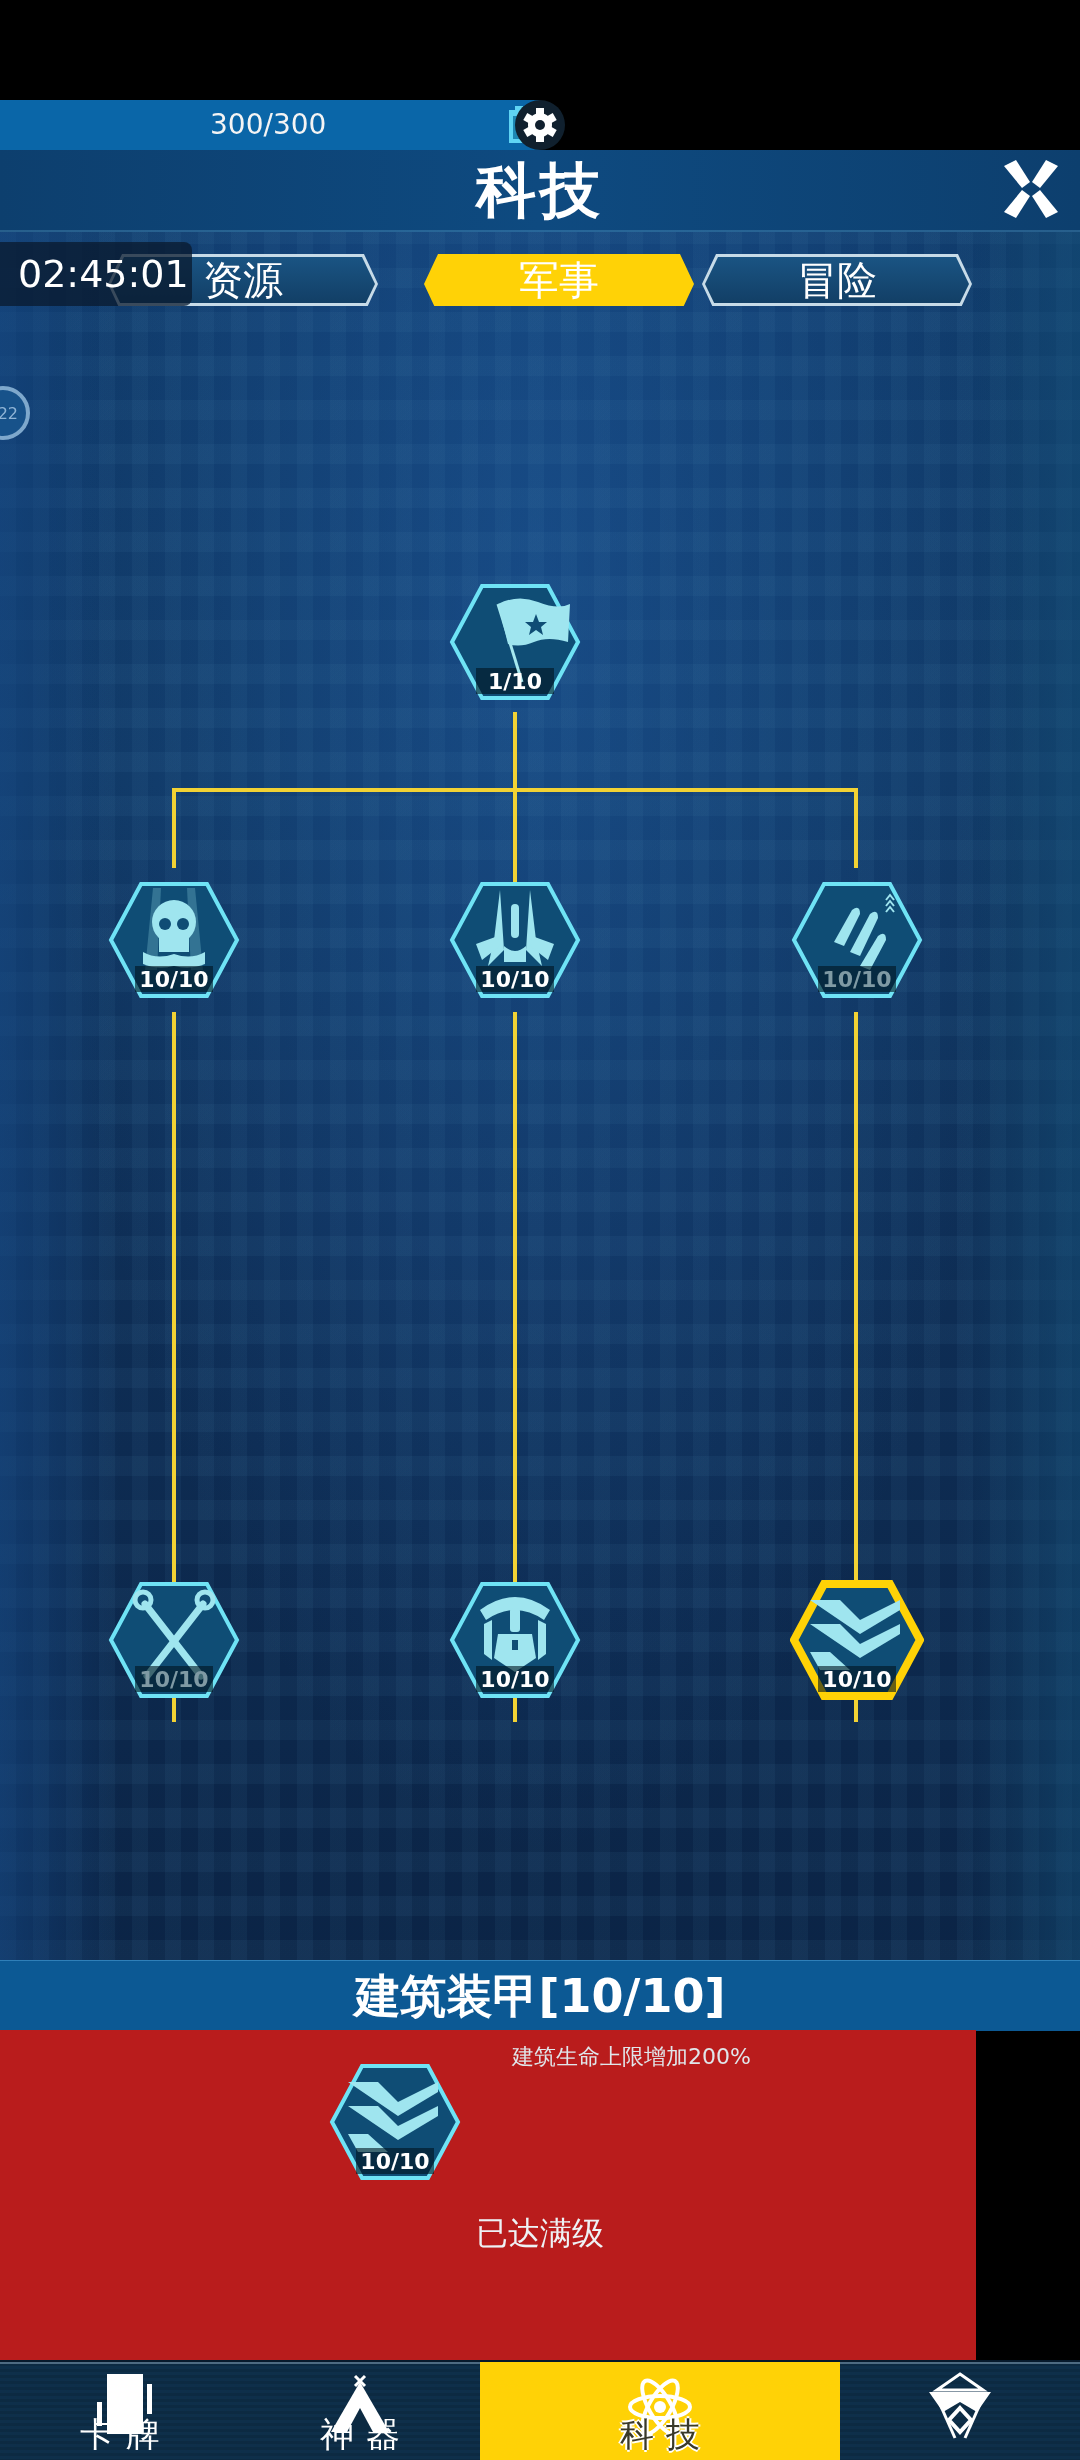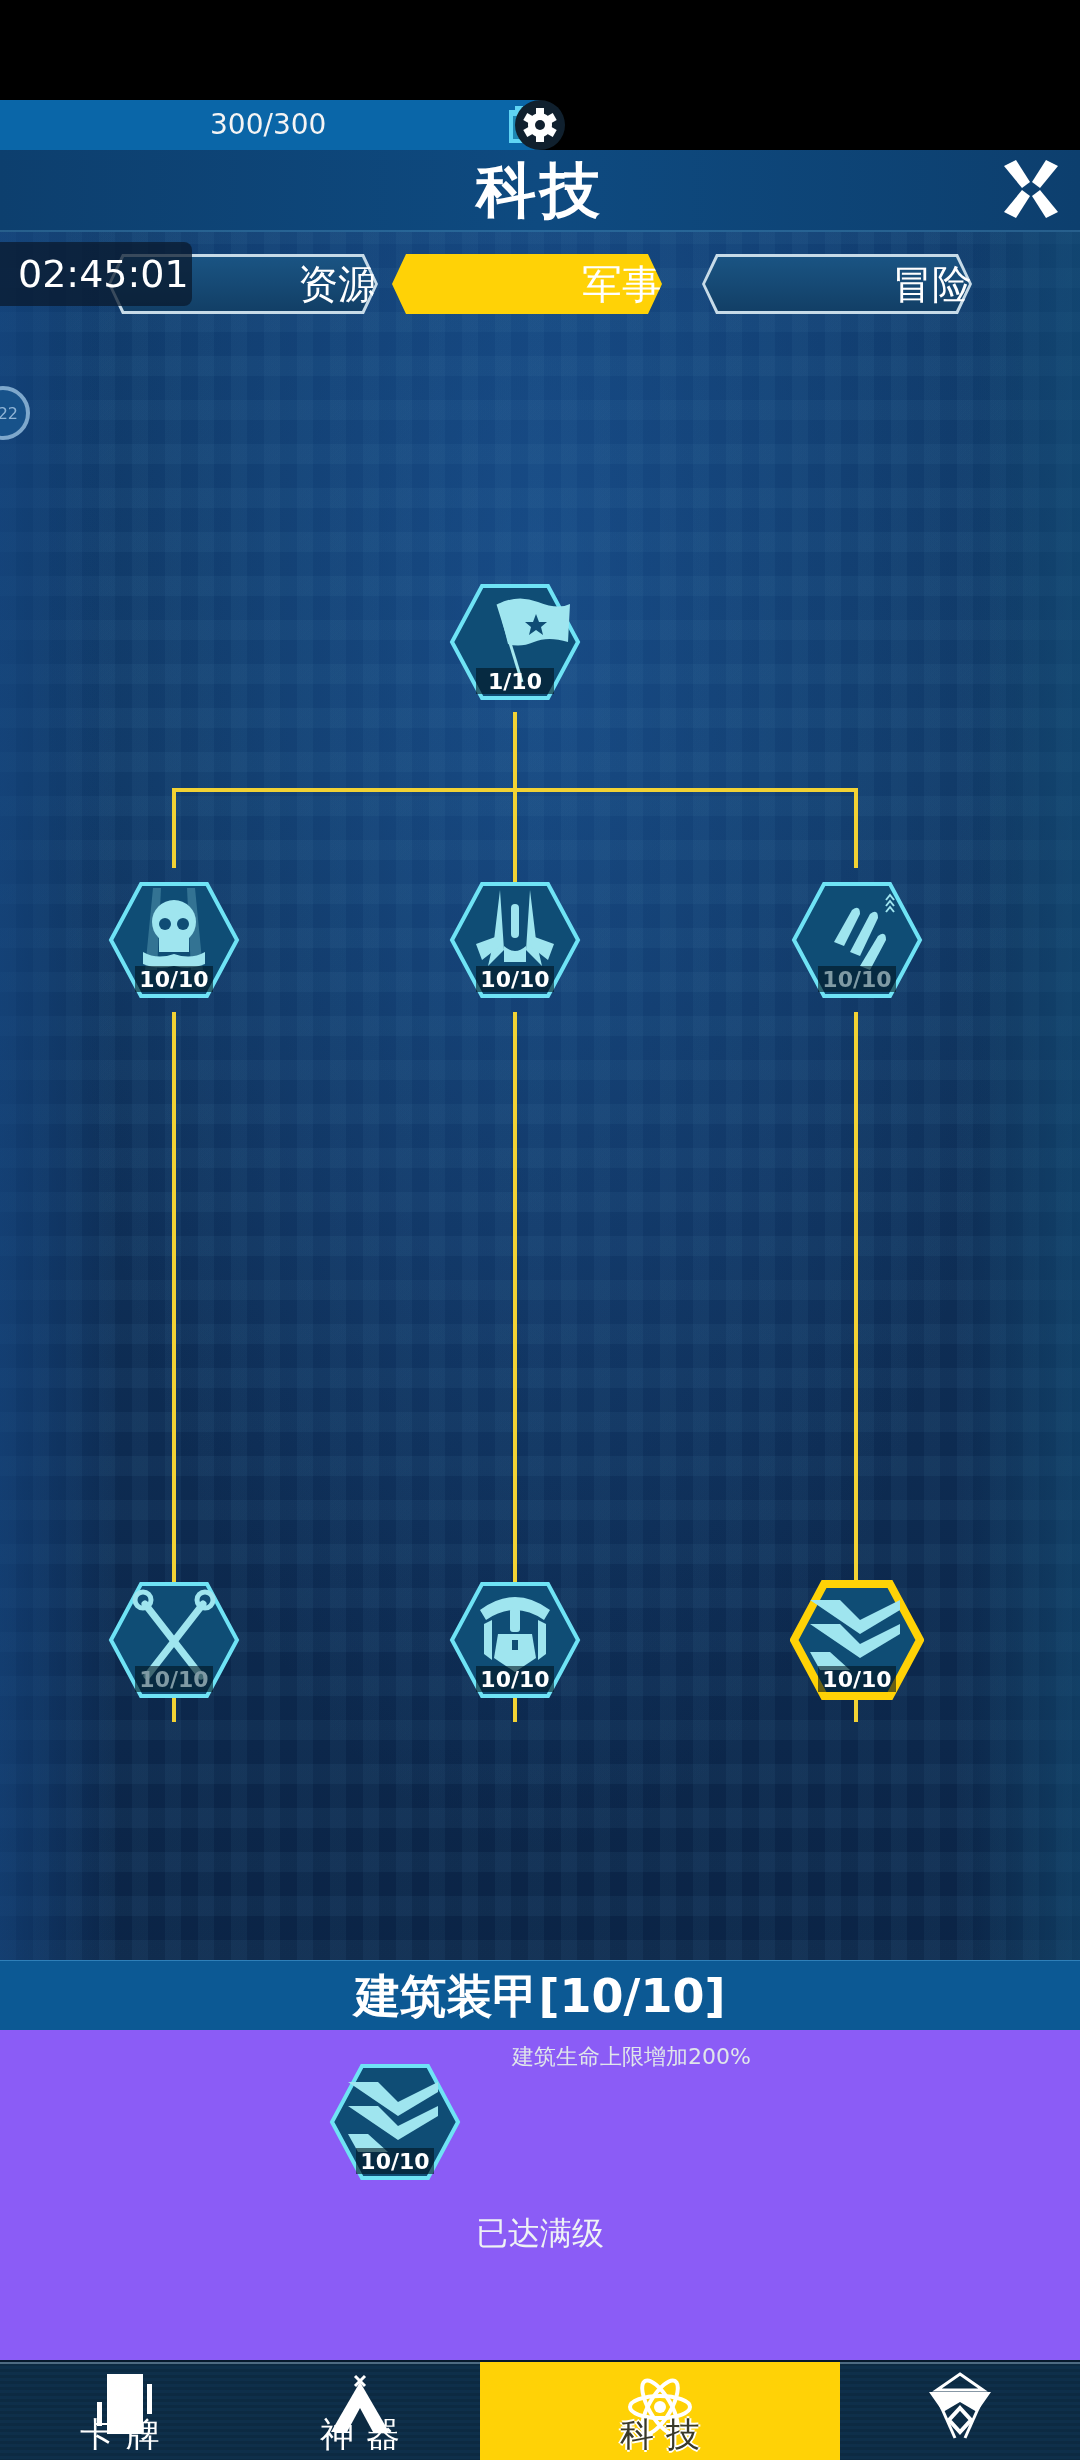--- a/index.html
+++ b/index.html
@@ -49,35 +49,35 @@
   .close-btn { position: absolute; right: 18px; top: 8px; width: 62px; height: 62px; }
 
   .timer {
     position: absolute; left: 0; top: 92px; width: 192px; height: 64px;
     background: rgba(10,25,45,0.75); border-radius: 0 8px 8px 0;
     font-size: 38px; line-height: 64px; padding-left: 18px; box-sizing: border-box; color: #fff; z-index: 4;
   }
 
   .tabs { position: absolute; top: 104px; left: 0; width: 1080px; height: 66px; }
   .tab {
-    position: absolute; top: 0; width: 270px; height: 60px;
+    position: absolute; top: 0; width: 270px; height: 52px;
     clip-path: polygon(14px 0, 256px 0, 270px 30px, 256px 60px, 14px 60px, 0 30px);
-    display: flex; align-items: center; justify-content: flex-end;
+    display: flex; align-items: center; justify-content: center;
     font-size: 40px; color: #fff; cursor: pointer;
   }
   .tab.inactive { background: #c7dbe8; }
   .tab.inactive .tab-inner {
     position: absolute; left: 3px; top: 3px; right: 3px; bottom: 3px;
     clip-path: polygon(13px 0, 251px 0, 264px 27px, 251px 54px, 13px 54px, 0 27px);
     background: linear-gradient(180deg, #1a5483, #123f66);
   }
   .tab.active { background: #ffd206; }
   .tab span { position: relative; z-index: 2; }
   .tab-0 { left: 108px; }
-  .tab-1 { left: 392px; }
+  .tab-1 { left: 424px; }
   .tab-2 { left: 702px; }
 
   .side-badge {
     position: absolute; left: -24px; top: 236px; width: 54px; height: 54px; border-radius: 50%;
     border: 4px solid #7ea8cc; background: #17528a; color: #8fb4d6; font-size: 16px;
     display: flex; align-items: center; justify-content: flex-end; padding-right: 8px; box-sizing: border-box;
   }
 
   .connector { position: absolute; background: #f2d234; }
 
@@ -89,22 +89,22 @@
   }
   .node .lvl.dim { color: #7f9aa4; }
 
   
   .detail-title-bar {
     position: absolute; left: 0; top: 1960px; width: 1080px; height: 70px;
     background: #0c5994; border-top: 1px solid #2f7fb8;
     text-align: center; font-size: 46px; font-weight: bold; line-height: 70px; color: #fff;
   }
   .detail-panel {
-    position: absolute; left: 0; top: 2030px; width: 1080px; height: 330px;
-    background: #8b5cf6;
+    position: absolute; left: 0; top: 2030px; width: 976px; height: 330px;
+    background: #b91c1c;
   }
   .detail-desc { position: absolute; left: 512px; top: 12px; font-size: 22px; color: #e0e6ea; }
   .detail-icon { position: absolute; left: 328px; top: 32px; width: 134px; height: 120px; }
   .detail-icon svg { width: 134px; height: 120px; }
   .detail-icon .lvl { position: absolute; left: 0; width: 134px; bottom: 8px; text-align: center; font-size: 22px; font-weight: bold; color: #fff; }
   .detail-status { position: absolute; left: 0; width: 1080px; top: 182px; text-align: center; font-size: 32px; color: #eef2f5; }
 
   
   .bottom-nav { position: absolute; left: 0; top: 2360px; width: 1080px; height: 100px; background: #071a2c; }
   .nav-item {

